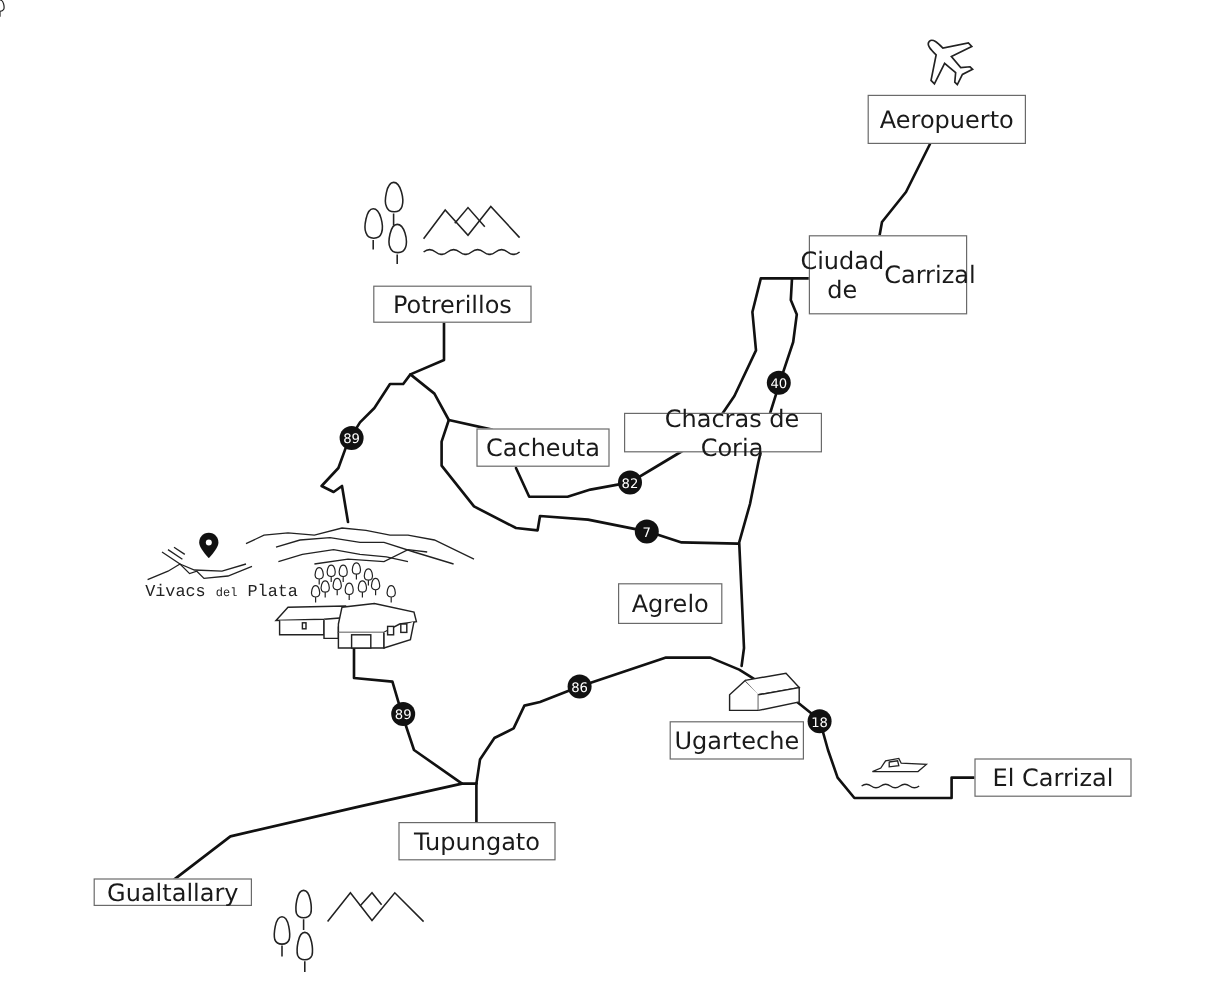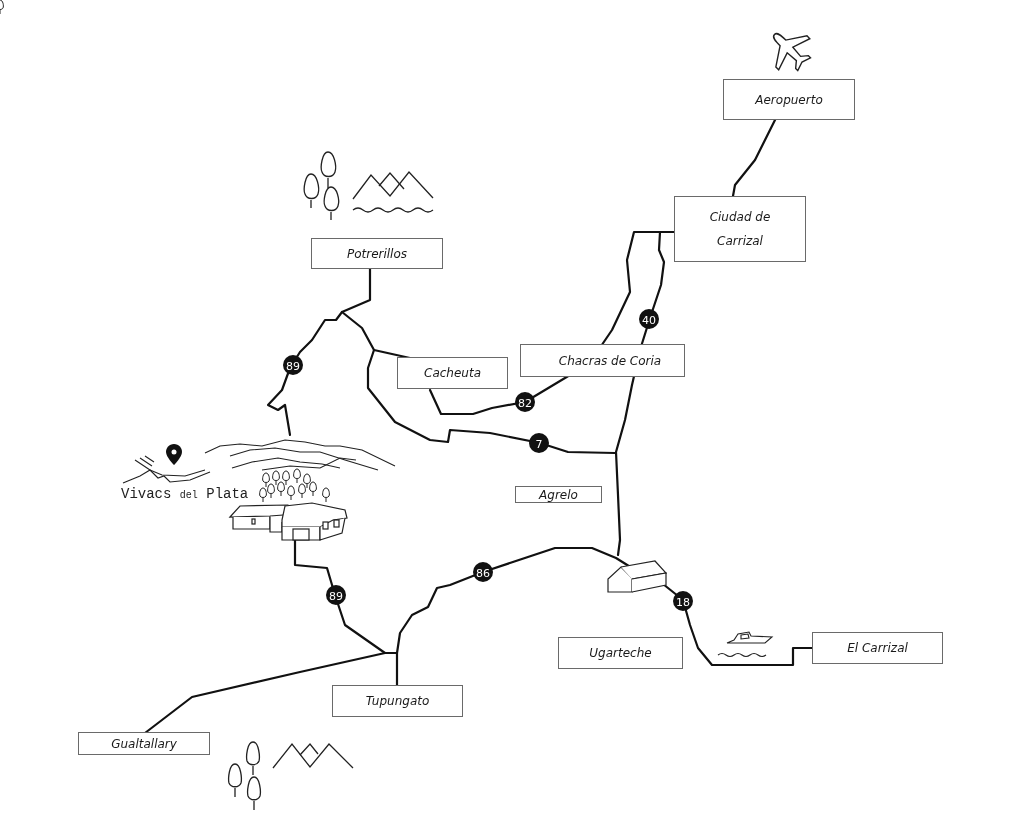--- a/index.html
+++ b/index.html
@@ -2,21 +2,21 @@
 <html><head>
 <meta charset="utf-8">
 <style>
   html, body { margin:0; padding:0; background:#ffffff; }
   body { width:1024px; height:822px; position:relative; overflow:hidden;
          font-family:"DejaVu Sans", sans-serif; color:#1a1a1a; }
   #map { position:absolute; left:0; top:0; width:1024px; height:822px; }
   .place {
     position:absolute; box-sizing:border-box; background:#fff;
     border:1.3px solid #6a6a6a; display:flex; align-items:center; justify-content:center;
-    text-align:center; font-size:12px; line-height:24px; color:#1a1a1a; cursor:pointer;font-style:italic;
+    text-align:center; font-size:20px; line-height:24px; color:#1a1a1a; cursor:pointer;
   }
   .brand { position:absolute; font-family:Liberation Mono, monospace; font-size:14px; color:#222; }
   .brand .small { font-size:10px; }
   svg text { font-family:"DejaVu Sans", sans-serif; }
 </style>
 </head>
 <body>
 
 <svg id="map" viewBox="0 0 1024 822" xmlns="http://www.w3.org/2000/svg">
   <g fill="none" stroke="#111" stroke-width="2.2" stroke-linejoin="round" stroke-linecap="round">
@@ -156,37 +156,37 @@
 
 <div class="brand" style="left:121px;top:486px;">
   <span>Vivacs</span>
   <span class="small">del</span>
   <span>Plata</span>
 </div>
 
 <div class="place" style="left:723px;top:79px;width:132px;height:41px;">
     <span>Aeropuerto</span>
   </div>
-<div class="place" style="left:674px;top:196px;width:132px;height:66px;flex-direction:column;">
+<div class="place" style="left:674px;top:196px;width:132px;height:66px;flex-direction:row;">
     <span>Ciudad de</span>
     <span>Carrizal</span>
   </div>
 <div class="place" style="left:311px;top:238px;width:132px;height:31px;">
     <span>Potrerillos</span>
   </div>
 <div class="place" style="left:397px;top:357px;width:111px;height:32px;">
     <span>Cacheuta</span>
   </div>
 <div class="place" style="left:520px;top:344px;width:165px;height:33px;padding-left:15px;">
     <span>Chacras de Coria</span>
   </div>
-<div class="place" style="left:515px;top:486px;width:87px;height:17px;">
+<div class="place" style="left:515px;top:486px;width:87px;height:34px;">
     <span>Agrelo</span>
   </div>
-<div class="place" style="left:558px;top:601px;width:125px;height:32px;margin-top:36px;">
+<div class="place" style="left:558px;top:601px;width:112px;height:32px;">
     <span>Ugarteche</span>
   </div>
 <div class="place" style="left:812px;top:632px;width:131px;height:32px;">
     <span>El Carrizal</span>
   </div>
 <div class="place" style="left:332px;top:685px;width:131px;height:32px;">
     <span>Tupungato</span>
   </div>
 <div class="place" style="left:78px;top:732px;width:132px;height:23px;">
     <span>Gualtallary</span>

